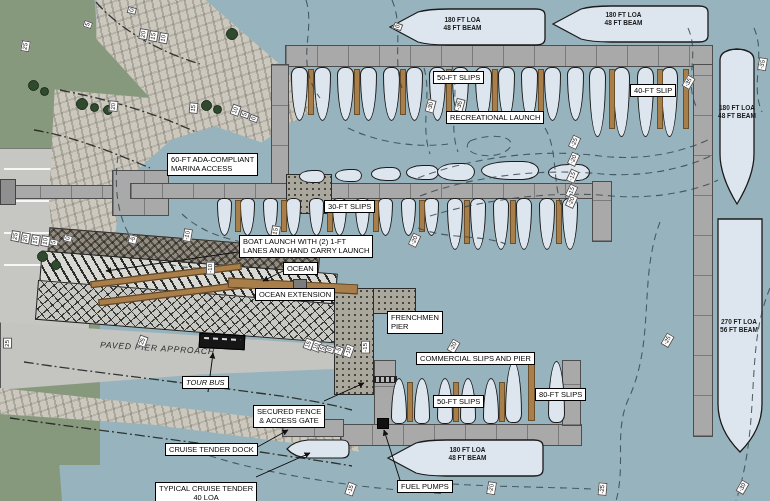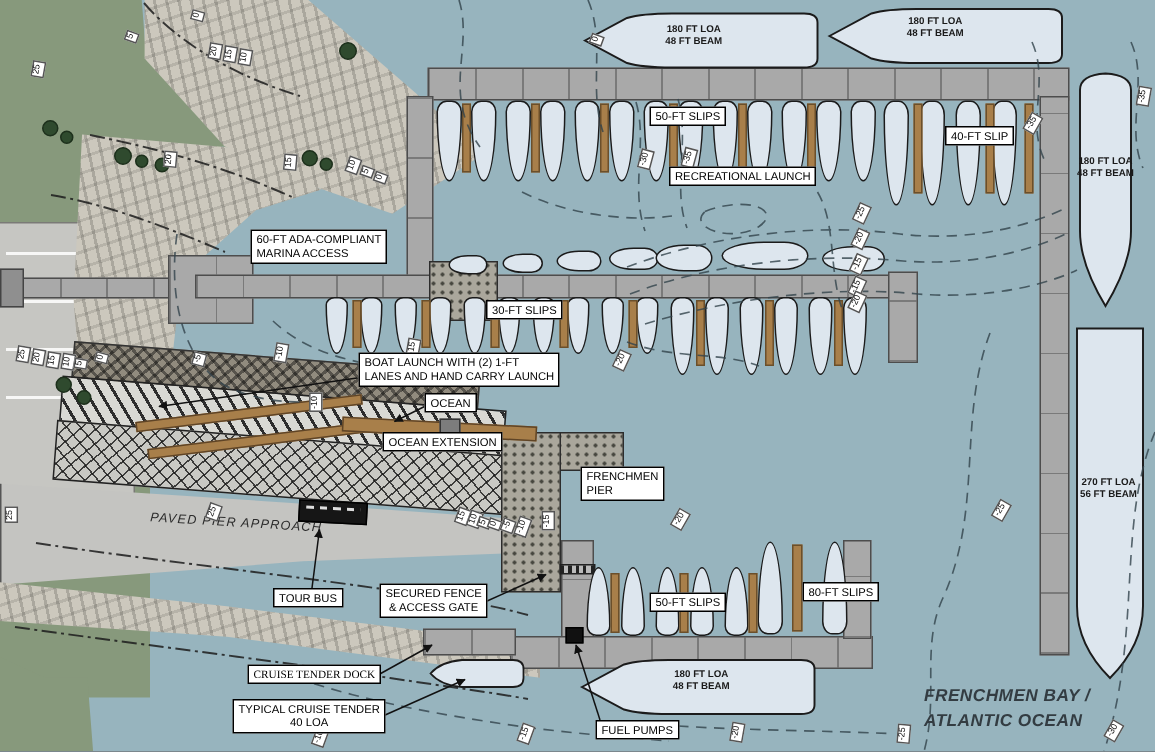--- a/index.html
+++ b/index.html
@@ -35,21 +35,21 @@
   .boat-u{border-radius:50% 50% 40% 40% / 86% 86% 14% 14%;}
   .pile{background:#a87f4a;border:1px solid #6b4f2a;}
   .dinghy{background:#dde6ee;border:1px solid #1b1b1b;border-radius:50% 28% 28% 50% / 50% 50% 50% 50%;}
   .hullsvg{position:absolute;z-index:3;}
   
   .vtxt{position:absolute;z-index:5;font-size:6.5px;font-weight:bold;color:#1a1a1a;
     text-align:center;line-height:1.25;}
   .callout{position:absolute;z-index:6;background:#fff;border:1px solid #000;
     color:#000;font-size:7.5px;line-height:1.25;padding:1px 3px;white-space:nowrap;}
   .callout .l{display:block;}
-  .c-center{text-align:center;}
+  .c-center{text-align:center;margin-top:16px;}
   .depth{position:absolute;z-index:5;background:#fff;border:1px solid #555;
     font-size:6px;line-height:1.1;padding:0 1px;color:#111;transform-origin:center;}
   .sea-name{position:absolute;z-index:6;font-size:11.5px;font-weight:bold;
     font-style:italic;color:#333c42;line-height:1.5;letter-spacing:.3px;}
   .ppa{position:absolute;z-index:3;font-size:8.5px;font-style:italic;color:#2c2c2c;
     letter-spacing:.8px;transform:rotate(3.5deg);white-space:nowrap;}
   .tree{position:absolute;border-radius:50%;background:#2f4a2e;border:1px solid #1d301c;z-index:2;}
   .bus{position:absolute;z-index:3;background:#161616;border:1px solid #000;
     transform:rotate(3deg);}
   .bus i{display:block;margin:3px 4px;height:2px;
@@ -333,31 +333,29 @@
   <div class="callout" style="left:239px;top:235px;">
     <span class="l">BOAT LAUNCH WITH (2) 1-FT</span>
     <span class="l">LANES AND HAND CARRY LAUNCH</span>
     </div>
   <div class="callout" style="left:283px;top:262px;">OCEAN</div>
   <div class="callout" style="left:255px;top:288px;">OCEAN EXTENSION</div>
   <div class="callout" style="left:387px;top:311px;">
     <span class="l">FRENCHMEN</span>
     <span class="l">PIER</span>
     </div>
+  <div class="callout" style="left:416px;top:352px;">COMMERCIAL SLIPS AND PIER</div>
   <div class="callout" style="left:433px;top:395px;">50-FT SLIPS</div>
   <div class="callout" style="left:535px;top:388px;">80-FT SLIPS</div>
-  <div class="callout" style="left:182px;top:392px;">TOUR BUS</div>
+  <div class="callout" style="left:182px;top:376px;font-style:italic;">TOUR BUS</div>
   <div class="callout c-center" style="left:253px;top:389px;">
     <span class="l">SECURED FENCE</span>
     <span class="l">&amp; ACCESS GATE</span>
     </div>
-  <div class="callout" style="left:165px;top:443px;font-family:Liberation Serif, serif;">CRUISE TENDER DOCK</div>
+  <div class="callout" style="left:165px;top:443px;">CRUISE TENDER DOCK</div>
   <div class="callout c-center" style="left:155px;top:466px;">
     <span class="l">TYPICAL CRUISE TENDER</span>
     <span class="l">40 LOA</span>
     </div>
   <div class="callout" style="left:397px;top:480px;">FUEL PUMPS</div>
 
-  <div class="sea-name" style="left:616px;top:456px;">
-    <span>FRENCHMEN BAY /</span><br>
-    <span>ATLANTIC OCEAN</span></div>
 
 </div>
 
 </body></html>

